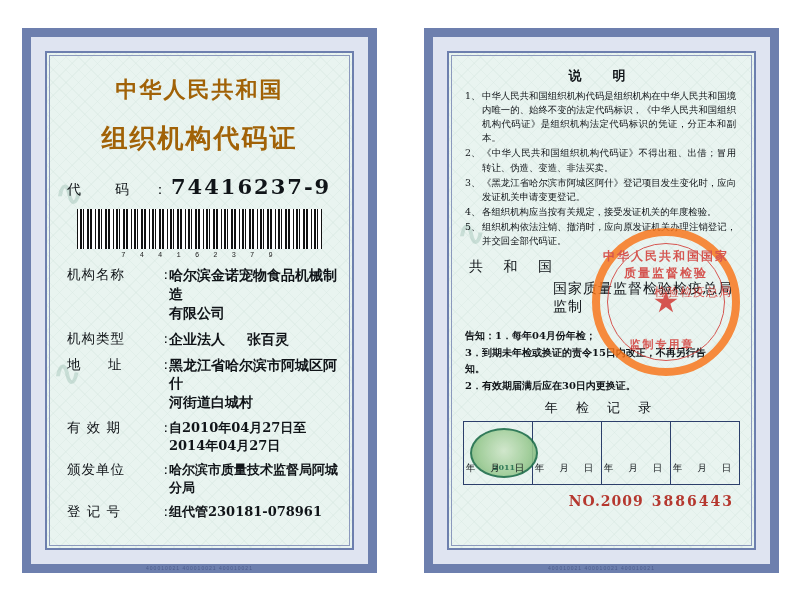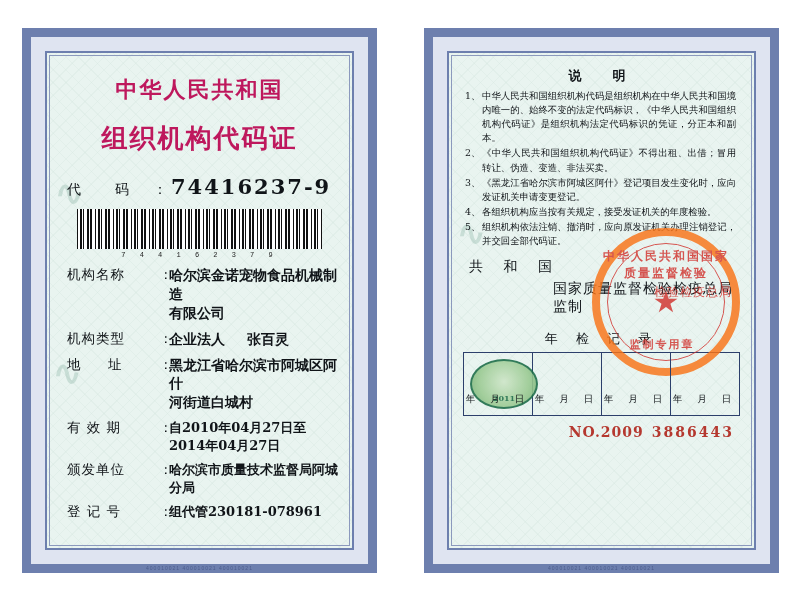--- a/index.html
+++ b/index.html
@@ -110,21 +110,21 @@
     padding: 6px 10px;
     box-sizing: border-box;
     color: #101418;
   }
 
   
   .title {
     text-align: center;
     font-family: "DejaVu Serif", serif;
     font-weight: bold;
-    color: #be185d;
+    color: #a16207;
     letter-spacing: 2px;
   }
   .title .l1 { font-size: 22px; margin-top: 14px; }
   .title .l2 { font-size: 26px; margin-top: 16px; }
 
   .code-row {
     display: flex;
     align-items: flex-end;
     margin: 18px 0 0 8px;
   }
@@ -501,20 +501,26 @@
         <div class="i3">国家质量监督检验检疫总局监制</div>
 
         <div class="seal">
           <div class="seal-arc">中华人民共和国国家质量监督检验</div>
           <div class="seal-mid">检验检疫总局</div>
           <div class="seal-star">★</div>
           <div class="seal-bottom">监制专用章</div>
         </div>
       </div>
 
+      <div class="warnings">
+        <div class="w">告知：1．每年04月份年检；</div>
+        <div class="w">3．到期未年检或换证的责令15日内改正，不再另行告</div>
+        <div class="w">知。</div>
+        <div class="w">2．有效期届满后应在30日内更换证。</div>
+      </div>
 
       <div class="insp-title">年 检 记 录</div>
 
       <div class="insp-table">
         <div class="insp-cell">
           <div class="stamp">
             <div class="stamp-yr">2011</div>
           </div>
           <div class="ymd">年 月 日</div>
         </div>

